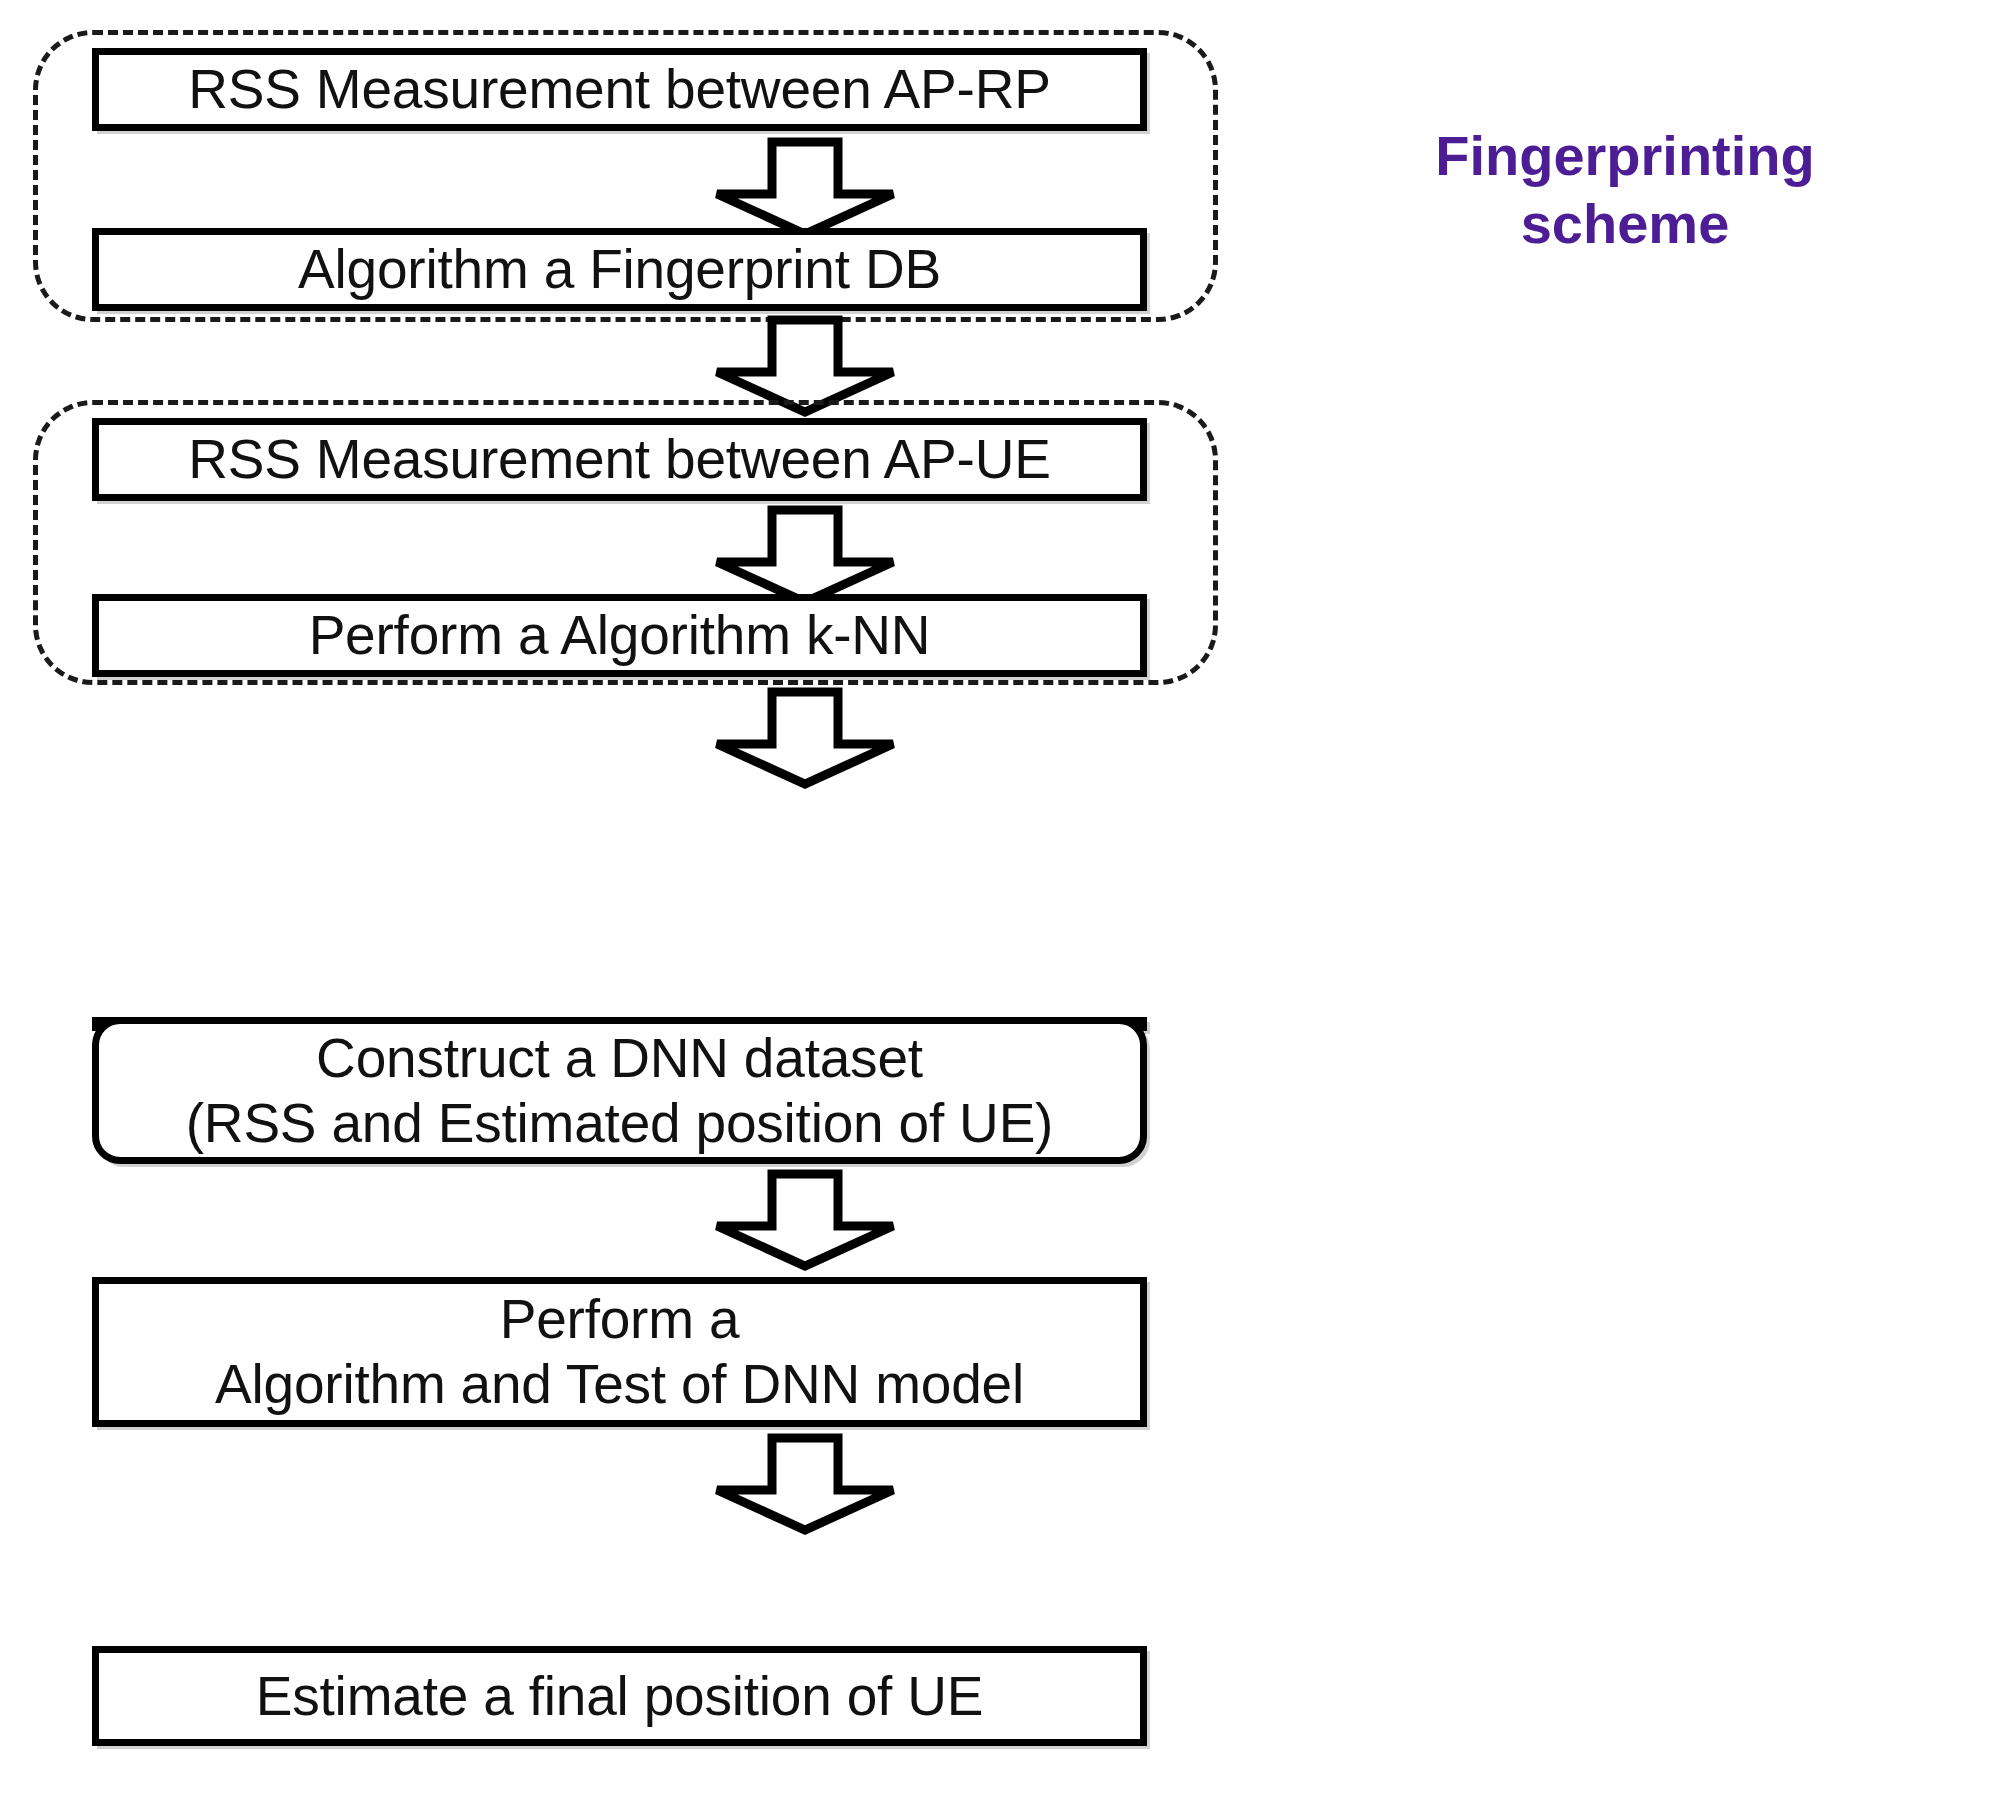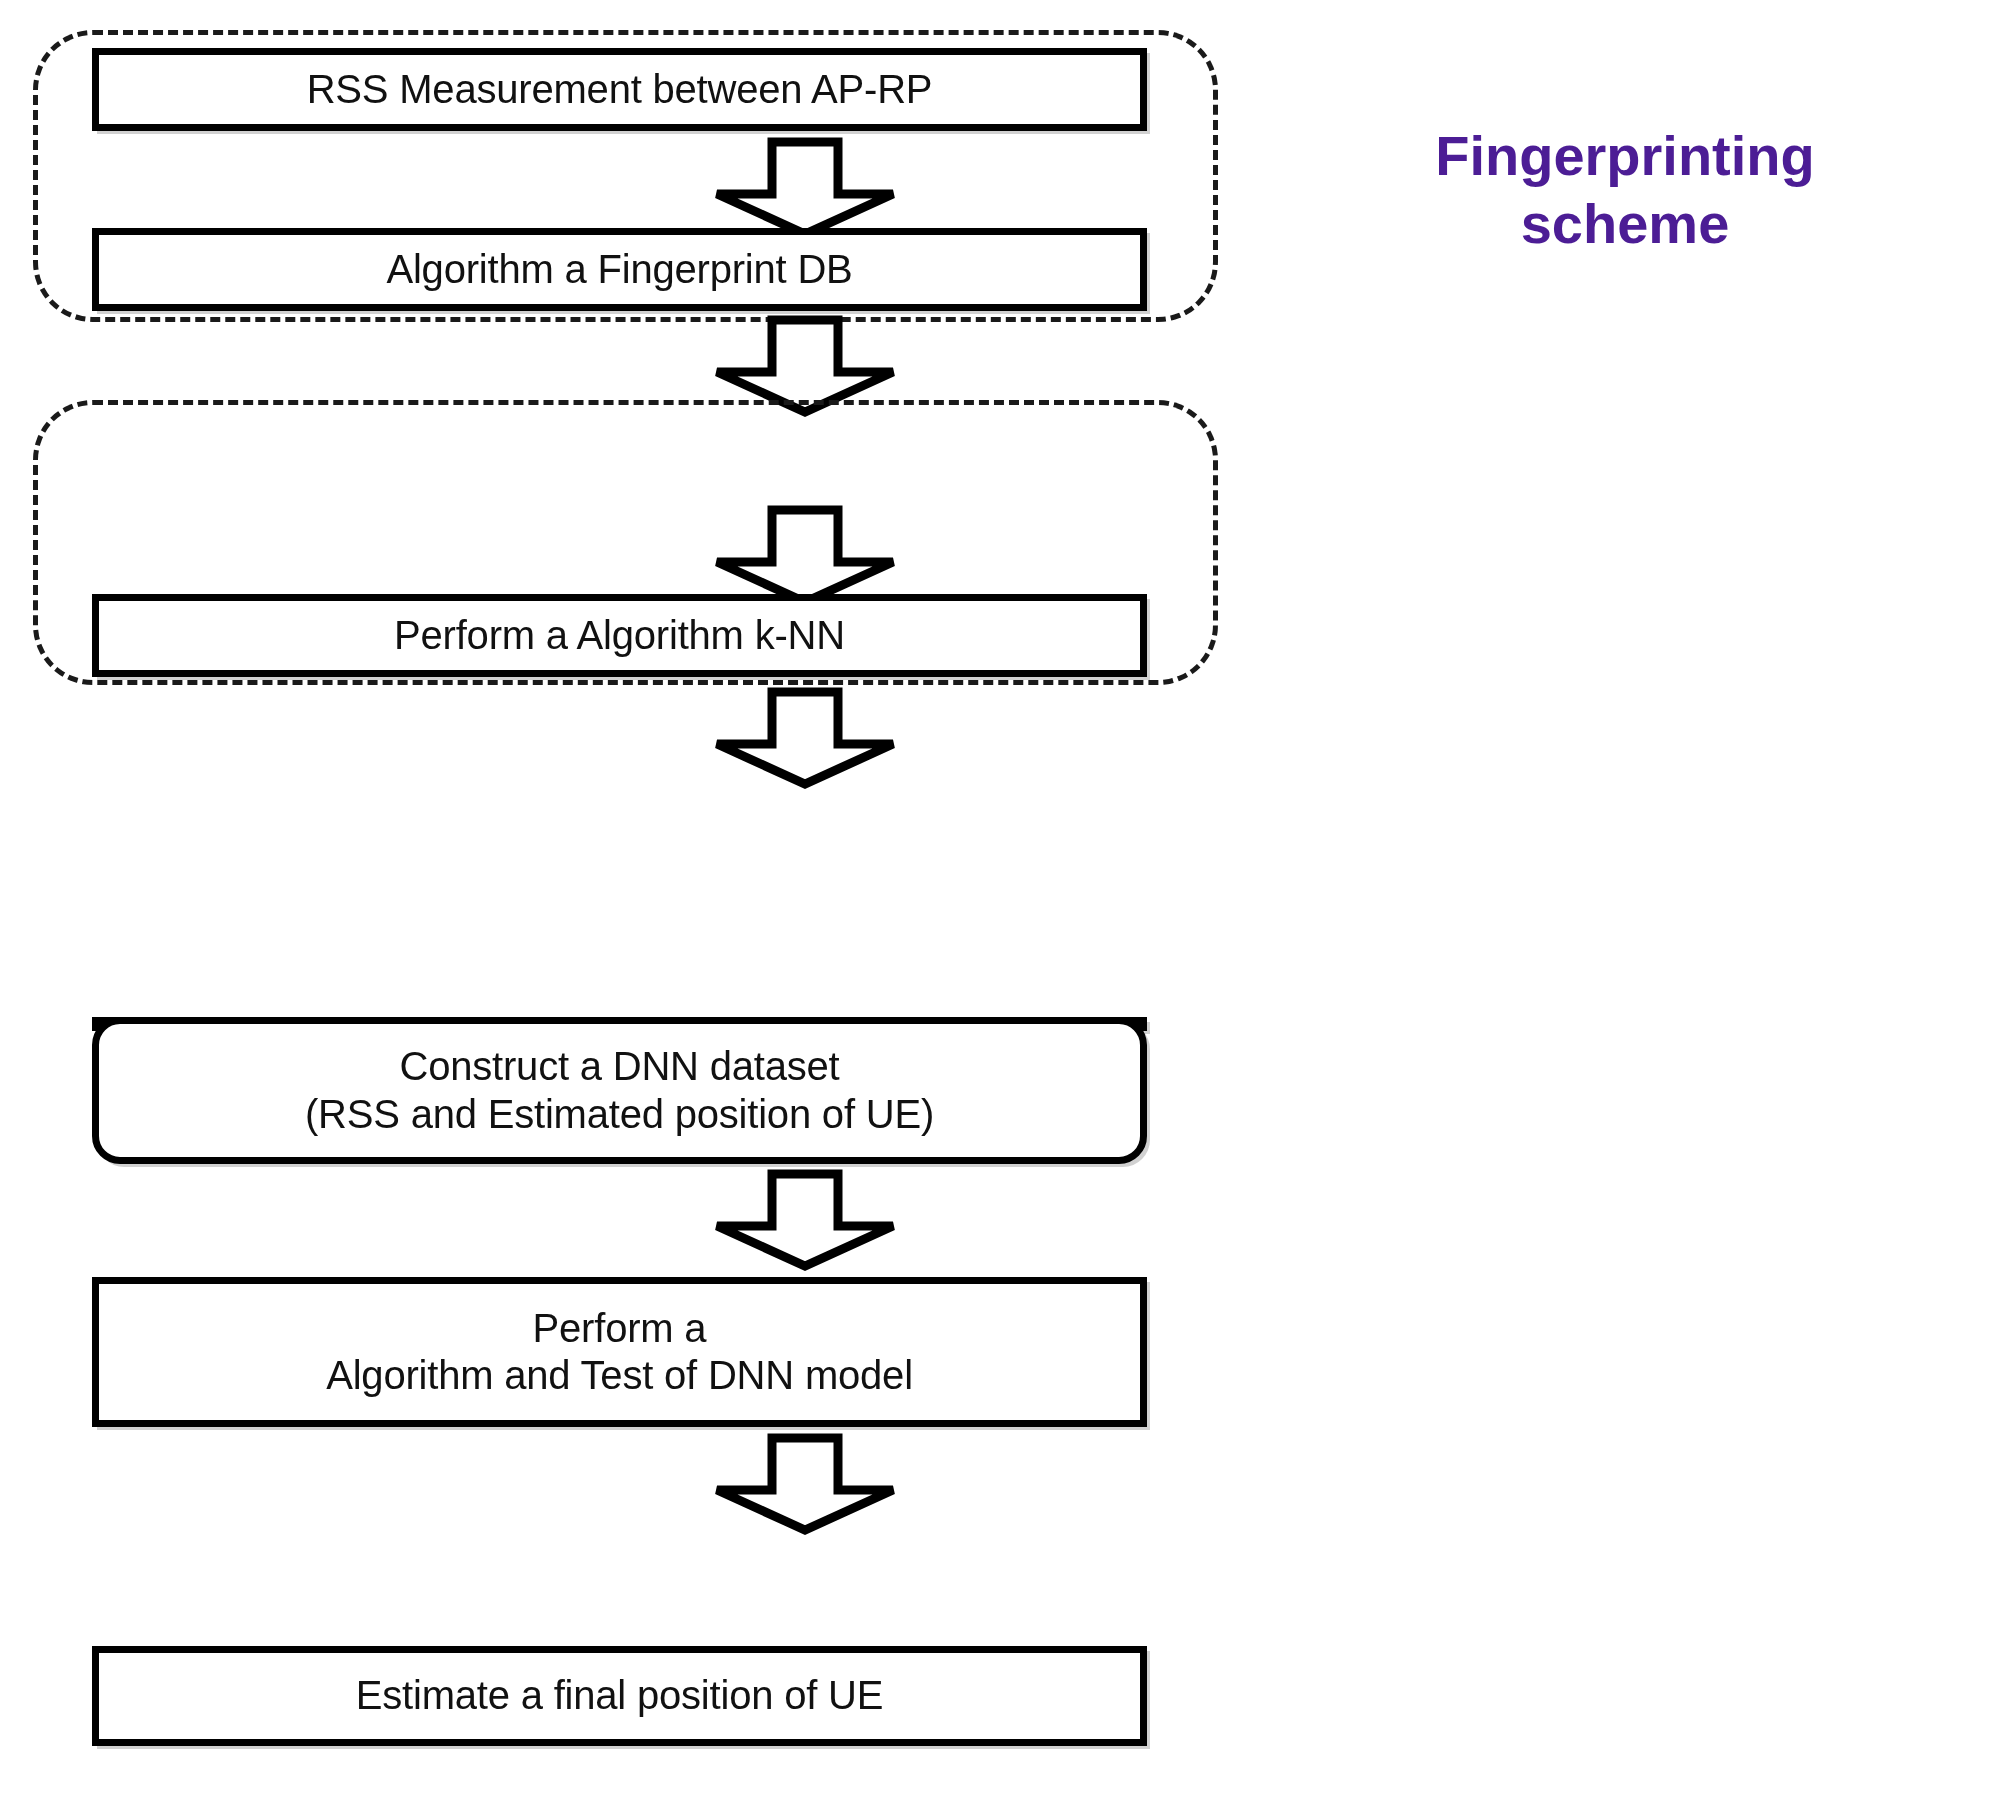--- a/index.html
+++ b/index.html
@@ -35,21 +35,21 @@
     box-sizing: border-box;
     background: #ffffff;
     border: 7px solid #000000;
     display: flex;
     align-items: center;
     justify-content: center;
     text-align: center;
     box-shadow: 4px 4px 0 -1px rgba(0,0,0,0.18);
   }
   .node .node-label {
-    font-size: 40px;
+    font-size: 55px;
     line-height: 1.18;
     letter-spacing: -0.2px;
     color: #111111;
     white-space: pre-line;
     padding: 0 14px;
   }
 
   
   .arrow {
     position: absolute;
@@ -98,20 +98,23 @@
 
   <div class="arrow" style="left:715px; top:318px;">
     <svg width="180" height="96" viewBox="0 0 180 96" aria-hidden="true">
       <polygon points="57,2 123,2 123,54 178,54 90,94 2,54 57,54" fill="#ffffff" stroke="#000000" stroke-width="9" stroke-linejoin="miter"></polygon>
     </svg>
   </div>
 
   <div class="group-box" style="left:33px; top:400px; width:1185px; height:285px;"></div>
 
 
+  <div class="node" style="left:92px; top:418px; width:1055px; height:83px;">
+    <span class="node-label">RSS Measurement between AP-UE</span>
+  </div>
 
   <div class="arrow" style="left:715px; top:508px;">
     <svg width="180" height="96" viewBox="0 0 180 96" aria-hidden="true">
       <polygon points="57,2 123,2 123,54 178,54 90,94 2,54 57,54" fill="#ffffff" stroke="#000000" stroke-width="9" stroke-linejoin="miter"></polygon>
     </svg>
   </div>
 
   <div class="node" style="left:92px; top:594px; width:1055px; height:83px;">
     <span class="node-label">Perform a Algorithm k-NN</span>
   </div>

